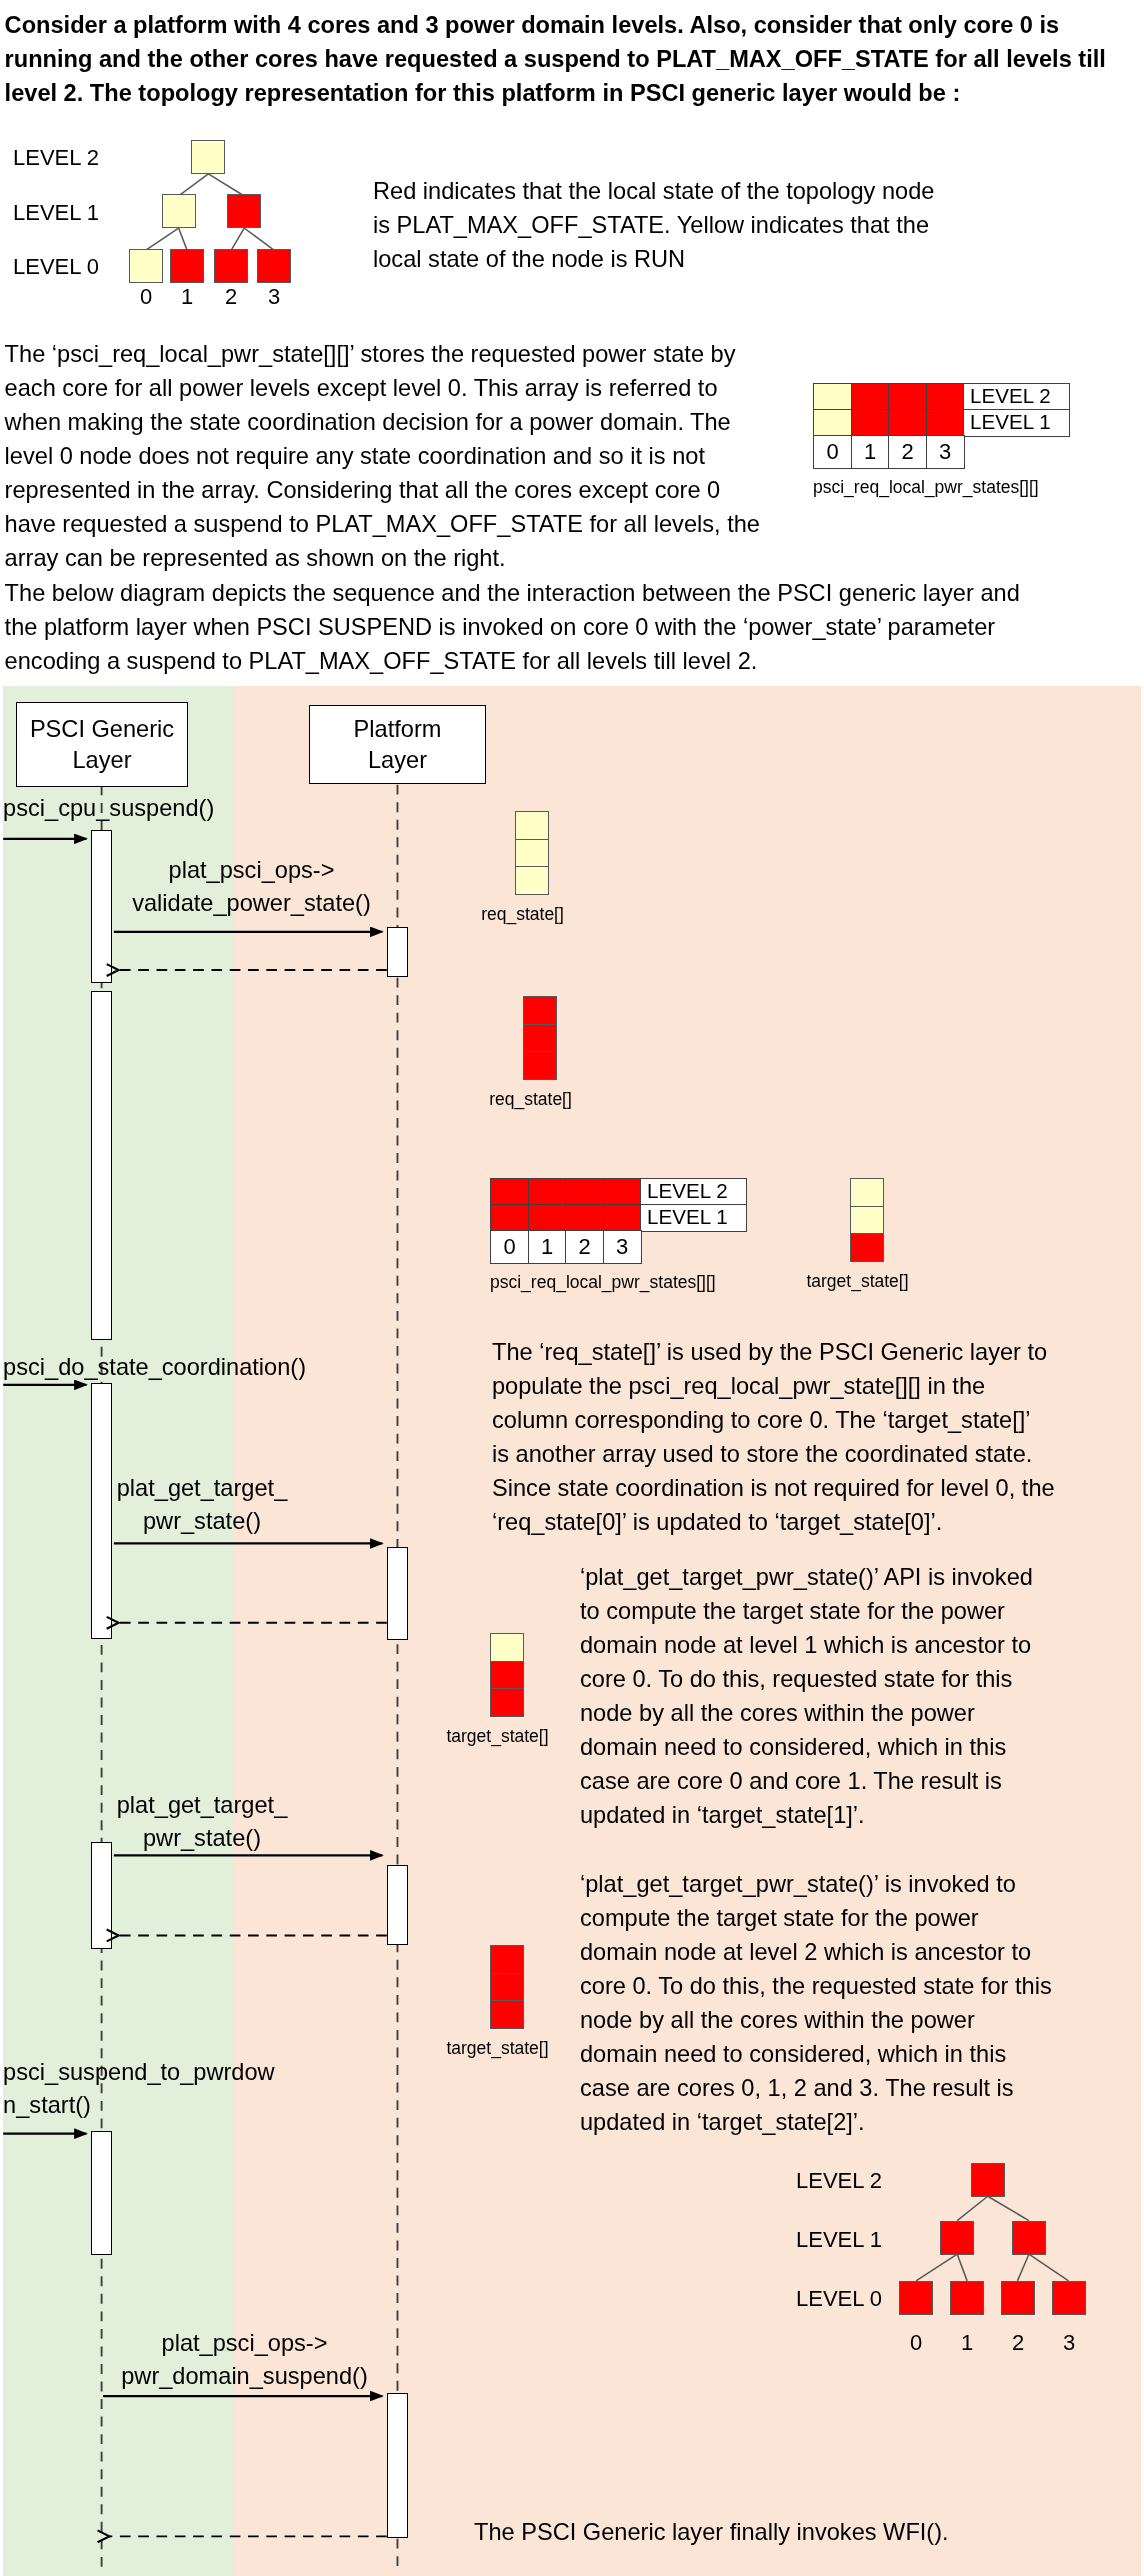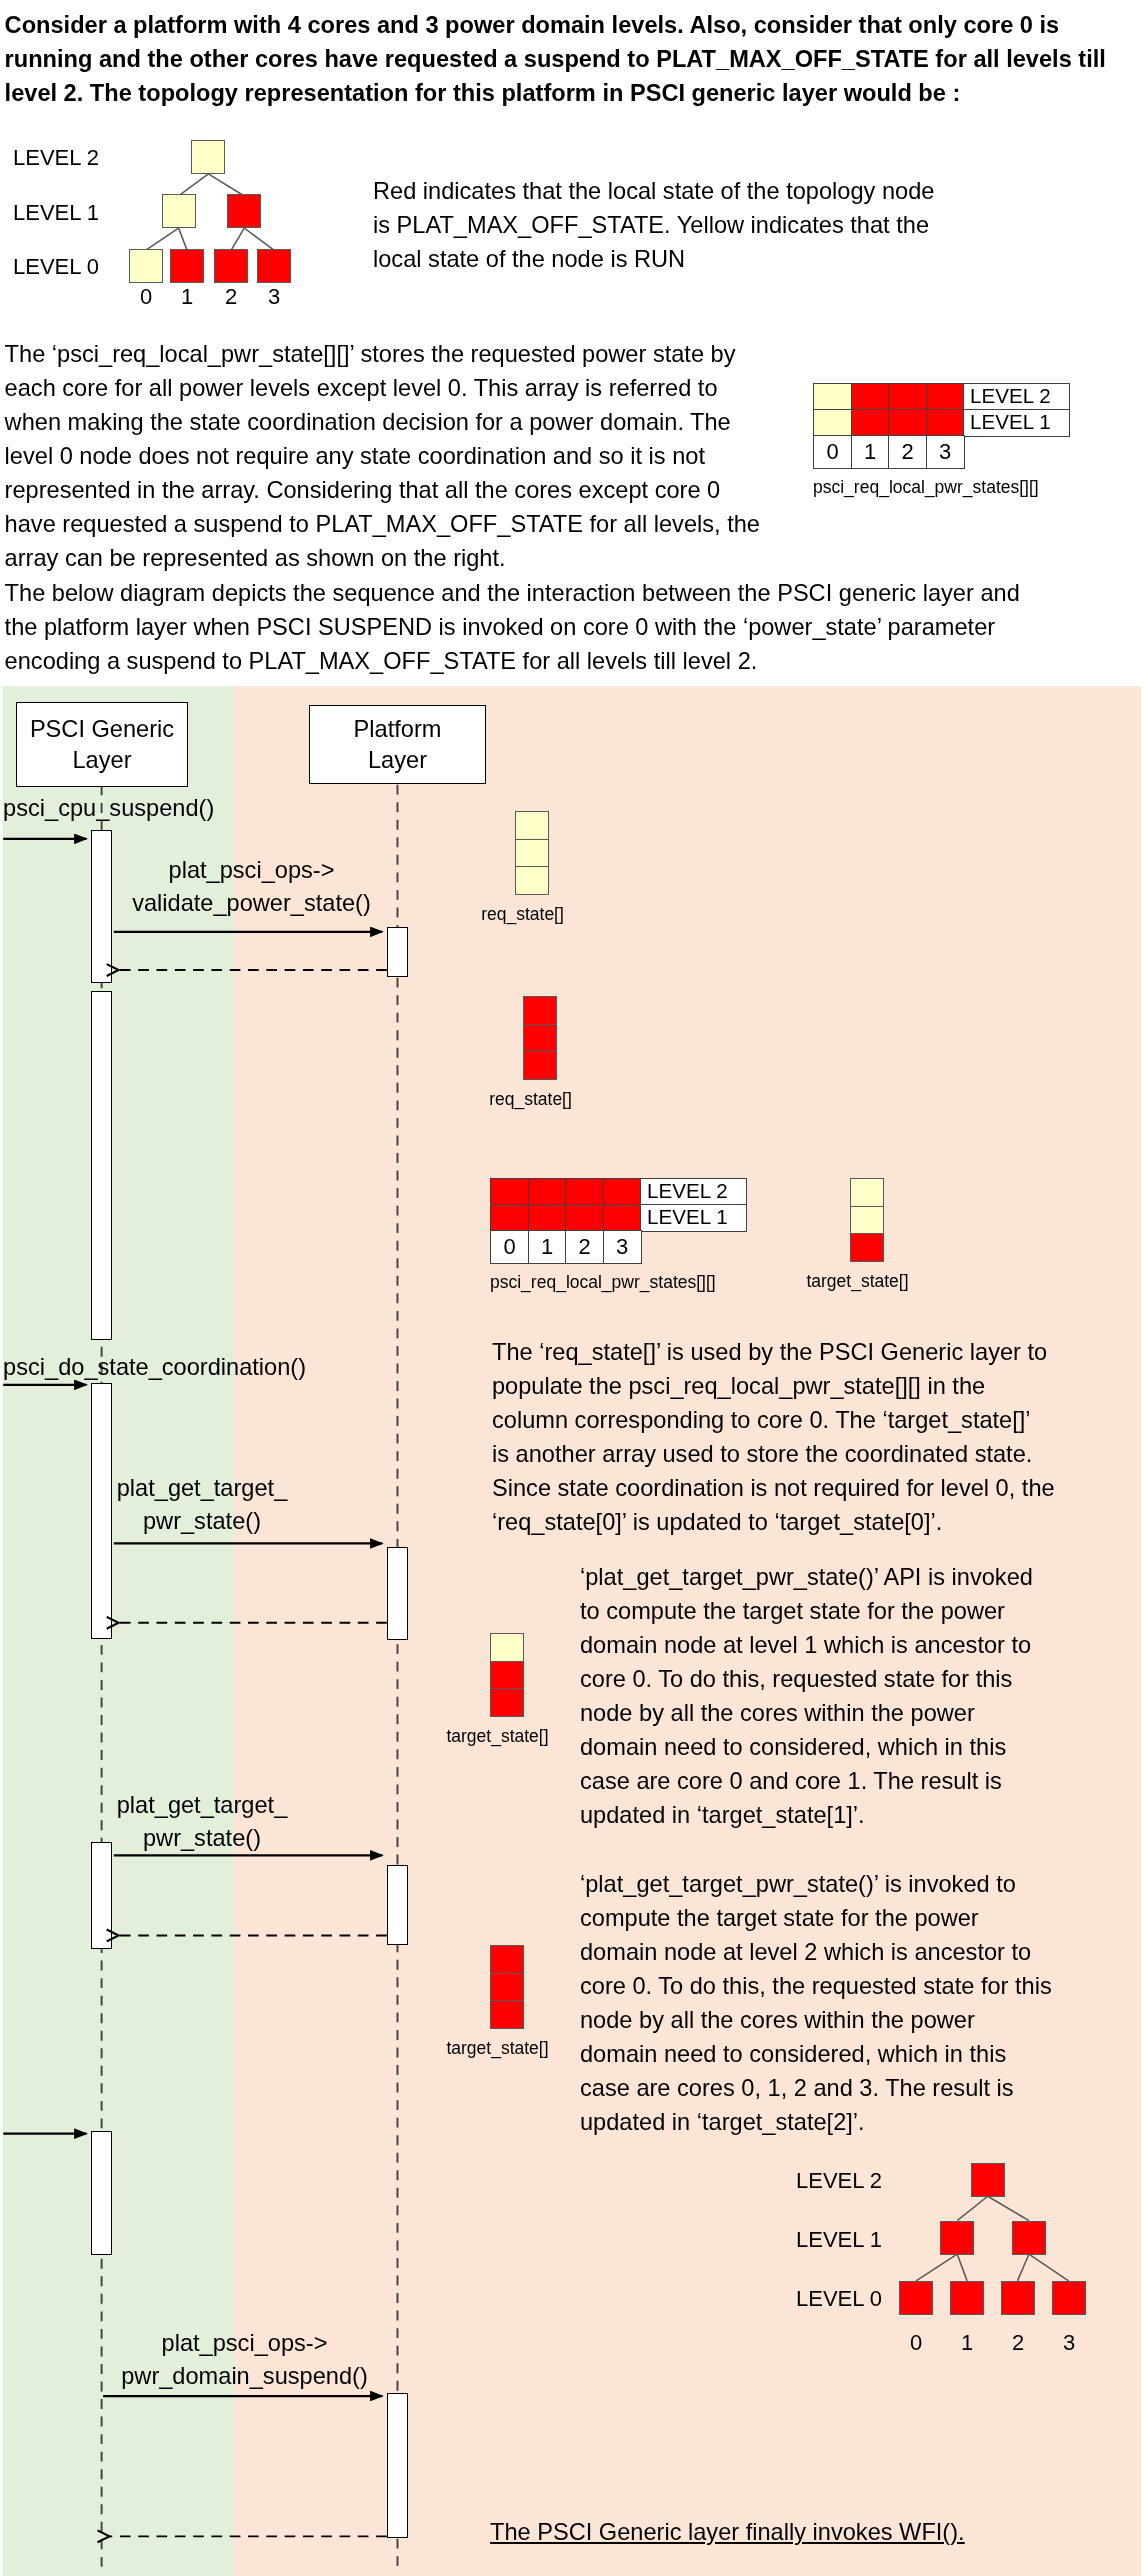--- a/index.html
+++ b/index.html
@@ -155,20 +155,22 @@
   <div class="act" style="left:387px;top:2393px;height:145px;"></div>
 
   <div class="msg" style="left:3.1px;top:792px;">psci_cpu_suspend()</div>
   <div class="msg center" style="left:122px;top:854px;width:259px;">plat_psci_ops-&gt;
 validate_power_state()</div>
   <div class="msg" style="left:3.1px;top:1351px;">psci_do_state_coordination()</div>
   <div class="msg center" style="left:76px;top:1472px;width:252px;">plat_get_target_
 pwr_state()</div>
   <div class="msg center" style="left:76px;top:1789px;width:252px;">plat_get_target_
 pwr_state()</div>
+  <div class="msg" style="left:3.1px;top:2056px;">psci_suspend_to_pwrdow
+n_start()</div>
   <div class="msg center" style="left:92px;top:2327px;width:305px;">plat_psci_ops-&gt;
 pwr_domain_suspend()</div>
 
   <div class="txt" style="left:492px;top:1335px;width:671px;">The ‘req_state[]’ is used by the PSCI Generic layer to
 populate the psci_req_local_pwr_state[][] in the
 column corresponding to core 0. The ‘target_state[]’
 is another array used to store the coordinated state.
 Since state coordination is not required for level 0, the
 ‘req_state[0]’ is updated to ‘target_state[0]’.</div>
   <div class="txt" style="left:580px;top:1560px;width:534px;">‘plat_get_target_pwr_state()’ API is invoked
@@ -180,21 +182,21 @@
 case are core 0 and core 1. The result is
 updated in ‘target_state[1]’.</div>
   <div class="txt" style="left:580px;top:1867px;width:541px;">‘plat_get_target_pwr_state()’ is invoked to
 compute the target state for the power
 domain node at level 2 which is ancestor to
 core 0. To do this, the requested state for this
 node by all the cores within the power
 domain need to considered, which in this
 case are cores 0, 1, 2 and 3. The result is
 updated in ‘target_state[2]’.</div>
-  <div class="txt" style="left:490px;top:2515px;width:633px;text-decoration:underline;">The PSCI Generic layer finally invokes WFI().</div>
+  <div class="txt" style="left:474px;top:2515px;width:633px;">The PSCI Generic layer finally invokes WFI().</div>
 
   <div class="varr" style="left:515px;top:811px;">
     <div class="vcaption">req_state[]</div>
   <div class="cell run"></div>
       <div class="cell run"></div>
       <div class="cell run"></div>
     </div>
   <div class="varr" style="left:523px;top:996px;">
     <div class="vcaption">req_state[]</div>
   <div class="cell off"></div>

